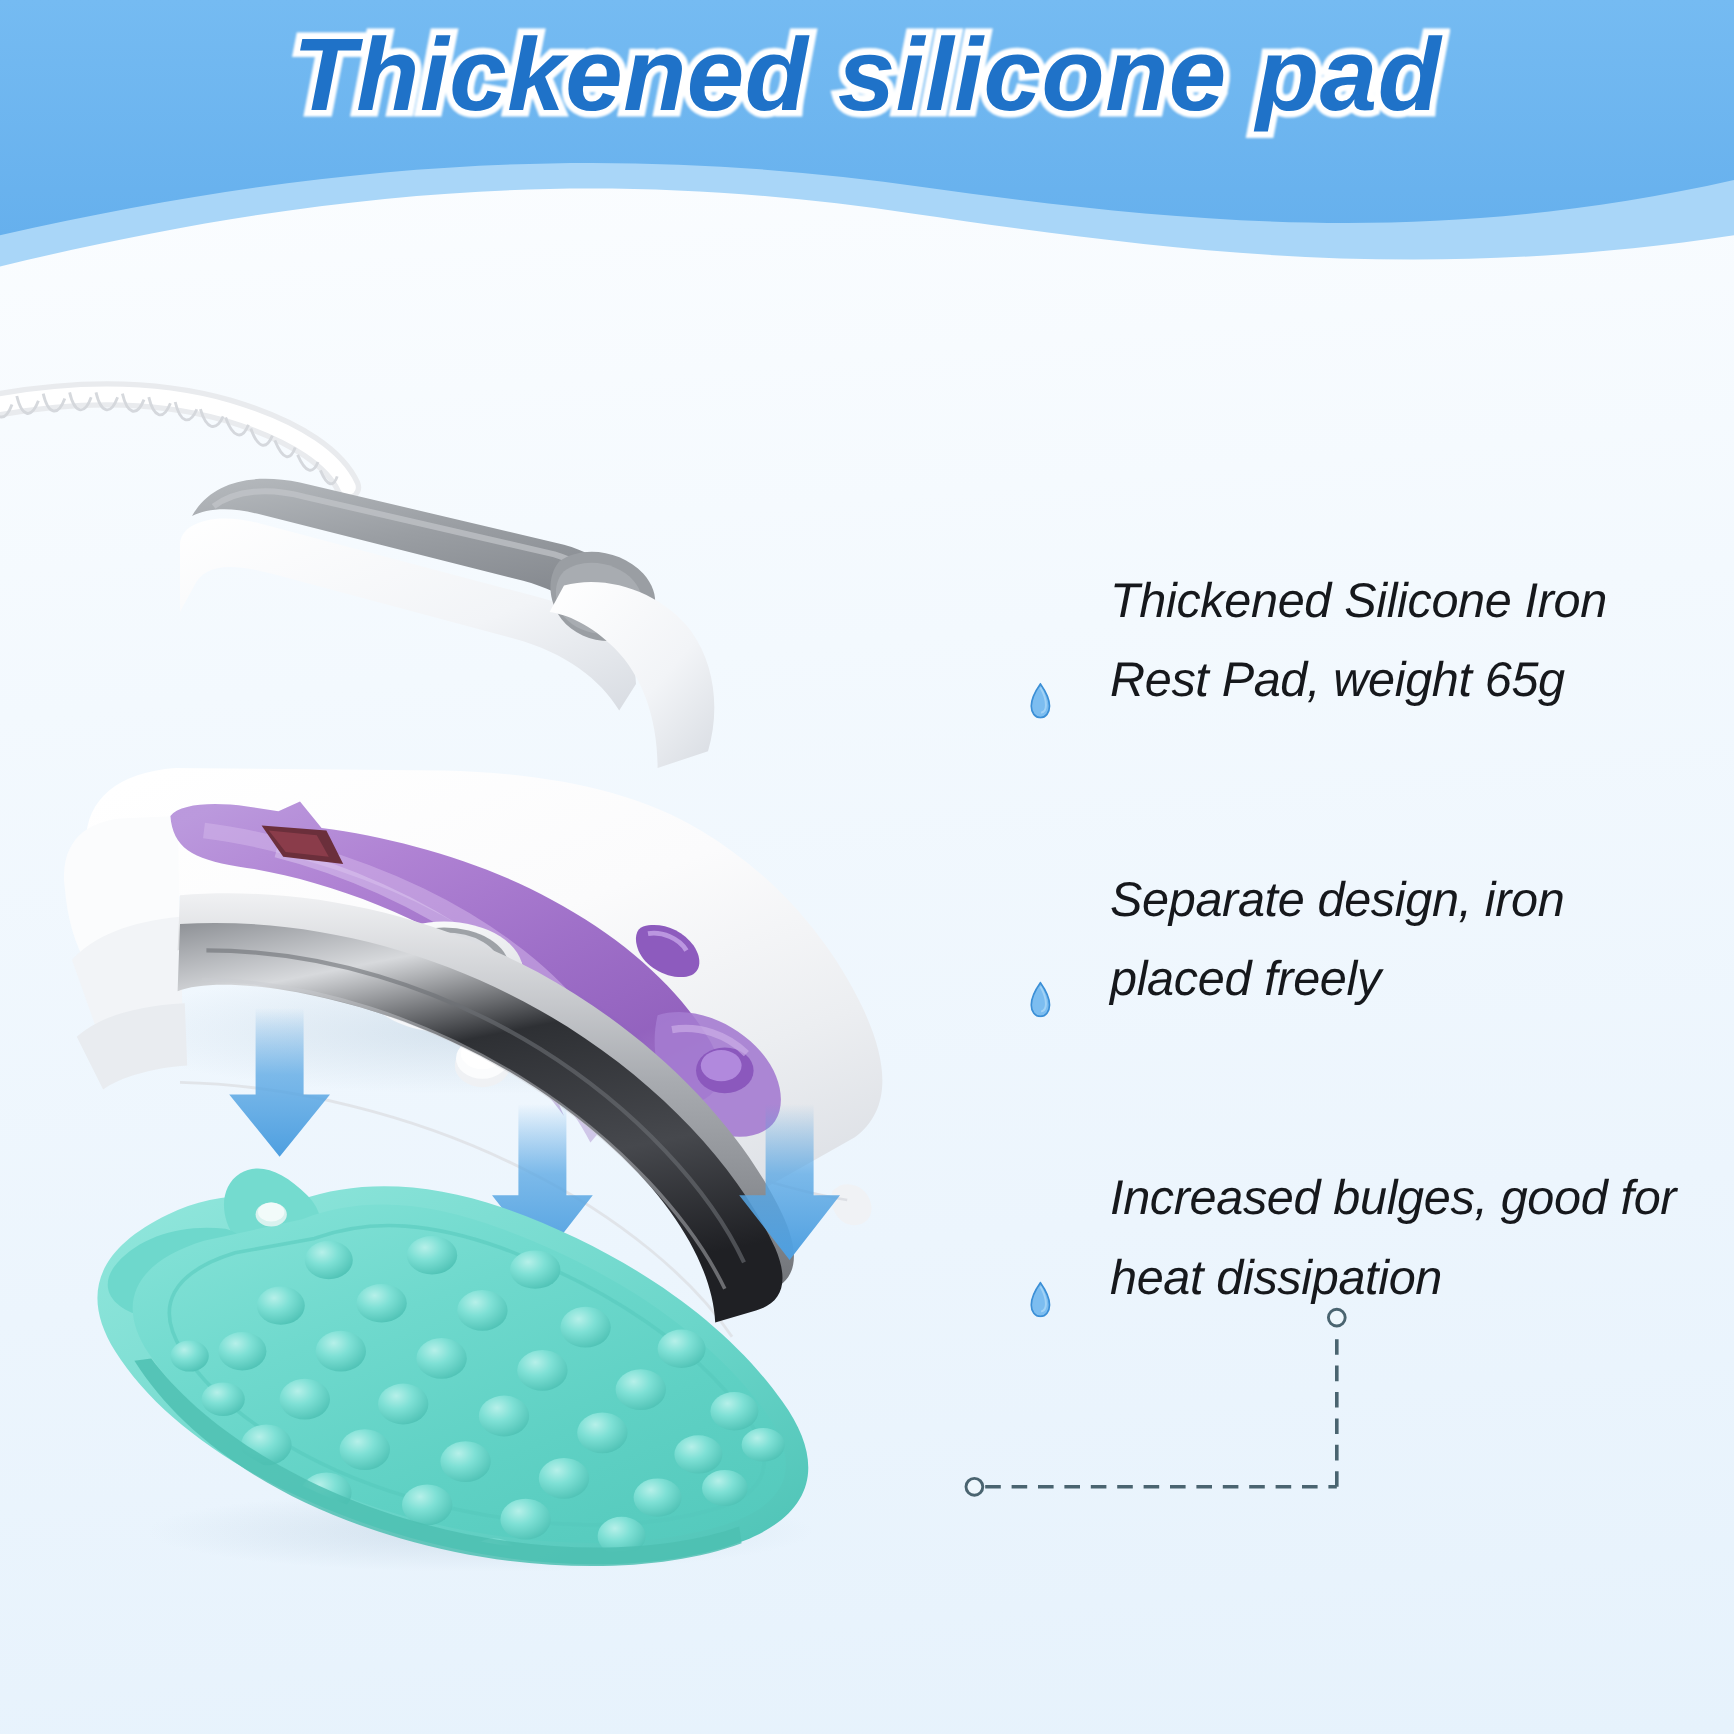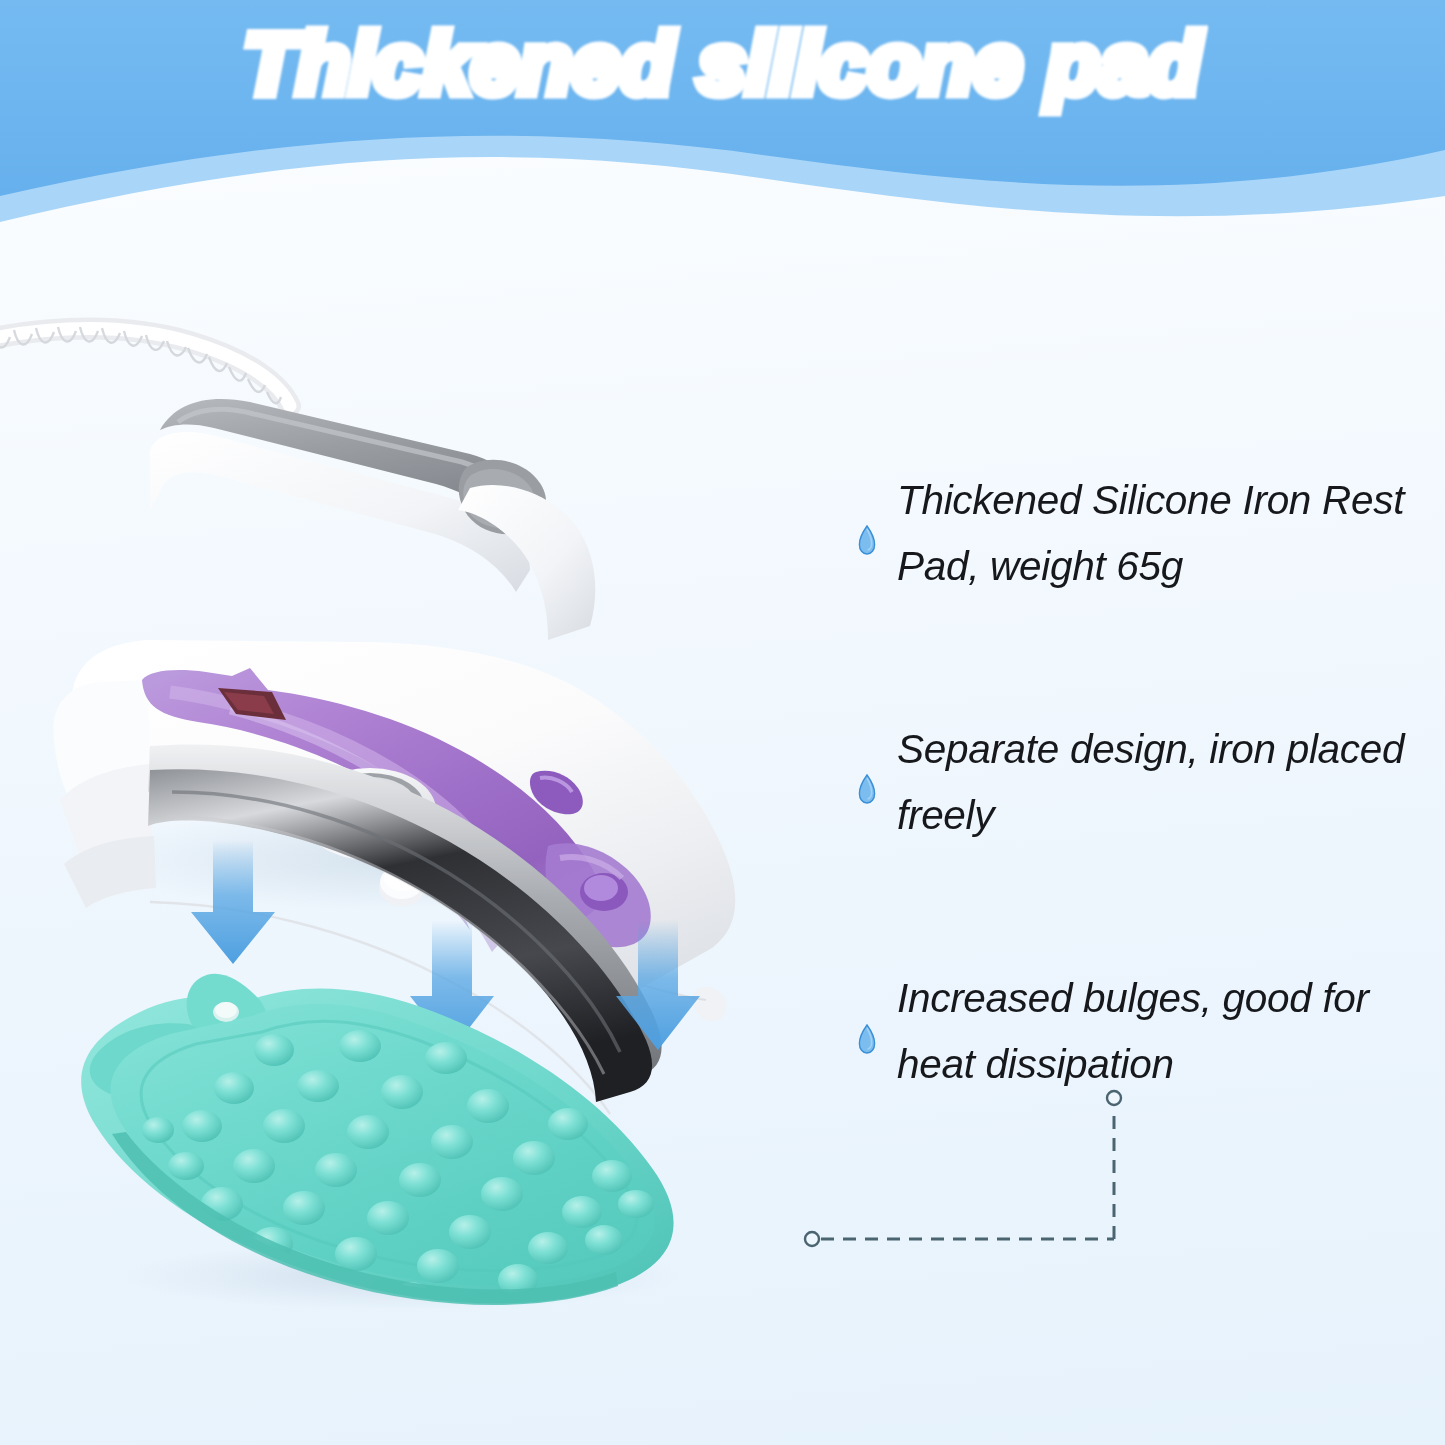--- a/index.html
+++ b/index.html
@@ -77,22 +77,23 @@
 
   
   #feature-list {
     position: absolute;
     left: 858px;
     top: 468px;
     width: 570px;
   }
   .feature-item {
     display: flex;
-    align-items: center;
+    align-items: flex-end;
     margin-bottom: 118px;
+    gap: 28px;
   }
   .feature-item:last-child { margin-bottom: 0; }
 
   .bullet-marker {
     flex: 0 0 auto;
     width: 18px;
     height: 30px;
     margin-top: 13px;
     margin-right: 21px;
   }
@@ -128,20 +129,21 @@
           <stop offset="0%" stop-color="#75bbf2"></stop>
           <stop offset="100%" stop-color="#66b0ed"></stop>
         </linearGradient>
       </defs>
 
       <path d="M0,0 H1445 V196 C1180,236 980,210 760,178 C520,142 300,150 0,222 Z" fill="#a9d6f8"></path>
 
       <path d="M0,0 H1445 V150 C1200,205 1000,188 770,156 C530,122 300,128 0,196 Z" fill="url(#bannerGrad)"></path>
     </svg>
     <div id="banner-title-shadow">Thickened silicone pad</div>
+    <div id="banner-title">Thickened silicone pad</div>
   </div>
 
   <div id="product-stage">
     <svg class="stage-svg" width="880" height="1205" viewBox="0 0 880 1205" xmlns="http://www.w3.org/2000/svg">
       <defs>
 
         <linearGradient id="bodyG" x1="0.1" y1="0" x2="0.8" y2="1">
           <stop offset="0%" stop-color="#ffffff"></stop>
           <stop offset="45%" stop-color="#fbfbfc"></stop>
           <stop offset="78%" stop-color="#eceef1"></stop>

